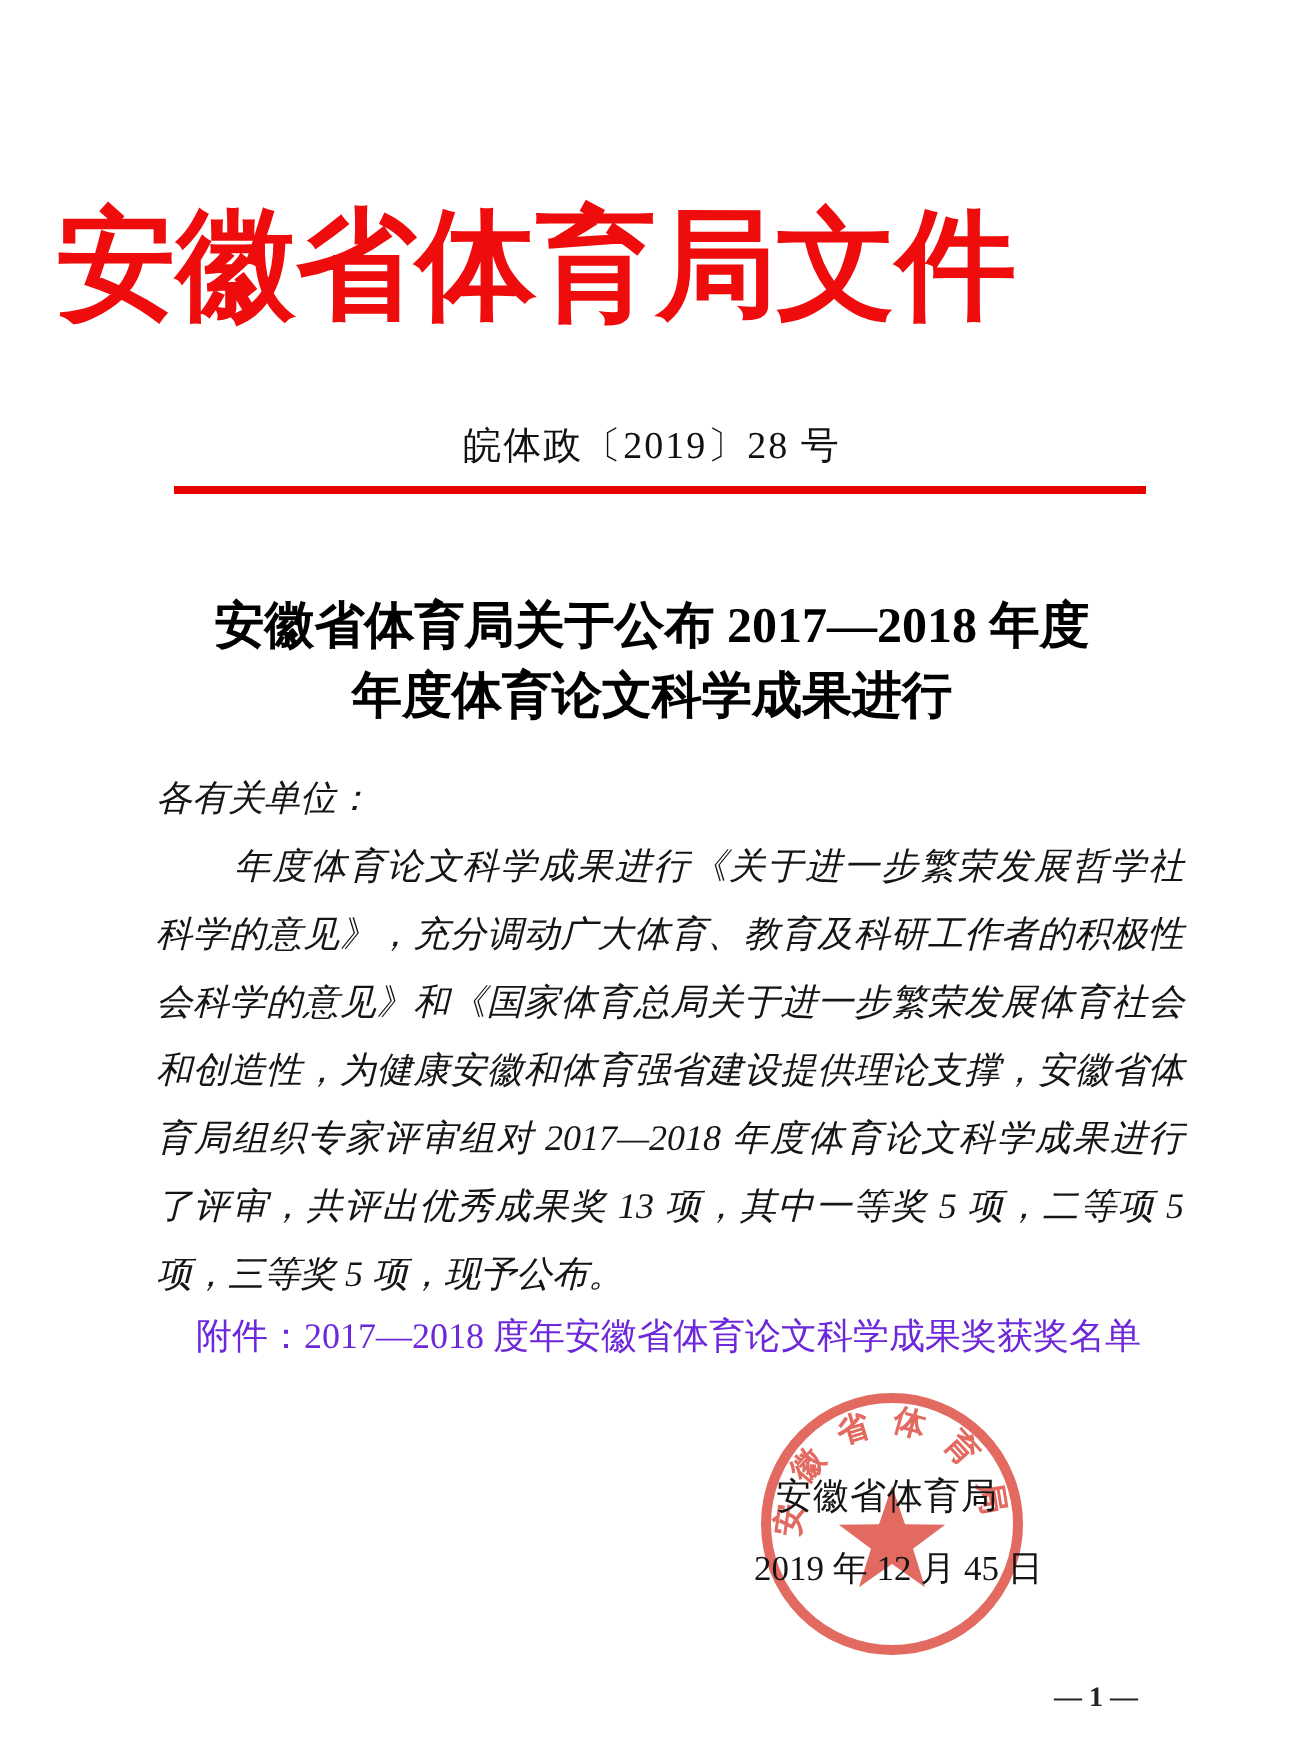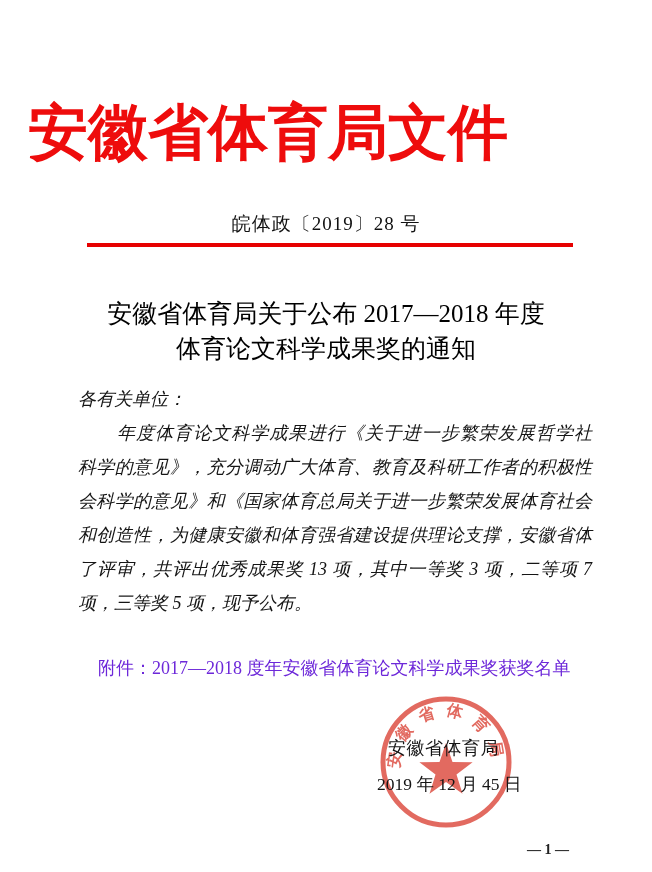--- a/index.html
+++ b/index.html
@@ -16,21 +16,21 @@
   .doc-number {
     position:absolute; top:212px; left:0; width:652px; text-align:center;
     font-size:19px; line-height:24px; color:#111; letter-spacing:1px;font-family:Liberation Serif, serif;
   }
   .red-rule {
     position:absolute; top:243px; left:87px; width:486px; height:4px;
     background:#e60000;
   }
   .doc-title {
     position:absolute; top:296px; left:0; width:652px; text-align:center;
-    font-size:25px; font-weight:normal; line-height:35px; color:#000;
+    font-size:25px; font-weight:bold; line-height:35px; color:#000;
   }
   .body-block {
     position:absolute; top:382px; left:78px; width:514px;
     font-size:18px; line-height:34px; color:#151515;
   }
   .bline { width:514px;font-style:italic; }
   .bline.j { text-align:justify; text-align-last:justify; }
   .bline.indent { text-indent:39px; }
   .attachment-line {
     position:absolute; top:657px; left:98px; font-size:18px; line-height:22px;
@@ -64,30 +64,31 @@
 <div class="page">
 
   <div class="header-title">安徽省体育局文件</div>
 
   <div class="doc-number">皖体政〔2019〕28 号</div>
 
   <div class="red-rule"></div>
 
   <div class="doc-title">
     <div>安徽省体育局关于公布 2017—2018 年度</div>
-    <div>体育论文科学成果奖的通知</div>
+    <div>年度体育论文科学成果进行</div>
   </div>
 
   <div class="body-block">
     <div class="bline">各有关单位：</div>
     <div class="bline j indent">年度体育论文科学成果进行《关于进一步繁荣发展哲学社</div>
     <div class="bline j">科学的意见》，充分调动广大体育、教育及科研工作者的积极性</div>
     <div class="bline j">会科学的意见》和《国家体育总局关于进一步繁荣发展体育社会</div>
     <div class="bline j">和创造性，为健康安徽和体育强省建设提供理论支撑，安徽省体</div>
-    <div class="bline j">了评审，共评出优秀成果奖 13 项，其中一等奖 3 项，二等项 7</div>
+    <div class="bline j">育局组织专家评审组对 2017—2018 年度体育论文科学成果进行</div>
+    <div class="bline j">了评审，共评出优秀成果奖 13 项，其中一等奖 5 项，二等项 5</div>
     <div class="bline">项，三等奖 5 项，现予公布。</div>
   </div>
 
   <div class="attachment-line">附件：2017—2018 度年安徽省体育论文科学成果奖获奖名单</div>
 
   <svg class="seal" viewBox="0 0 136 136" xmlns="http://www.w3.org/2000/svg">
     <circle cx="68" cy="68" r="63" fill="none" stroke="#dc4a3e" stroke-width="5"></circle>
     <polygon fill="#dc4a3e" points="68,49 74.5,68.1 94.6,68.35 78.5,80.4 84.5,99.65 68,88 51.5,99.65 57.5,80.4 41.4,68.35 61.5,68.1"></polygon>
     <defs>
       <path id="sealArc" d="M 26.5 88 A 46 46 0 1 1 109.5 88" fill="none"></path>

